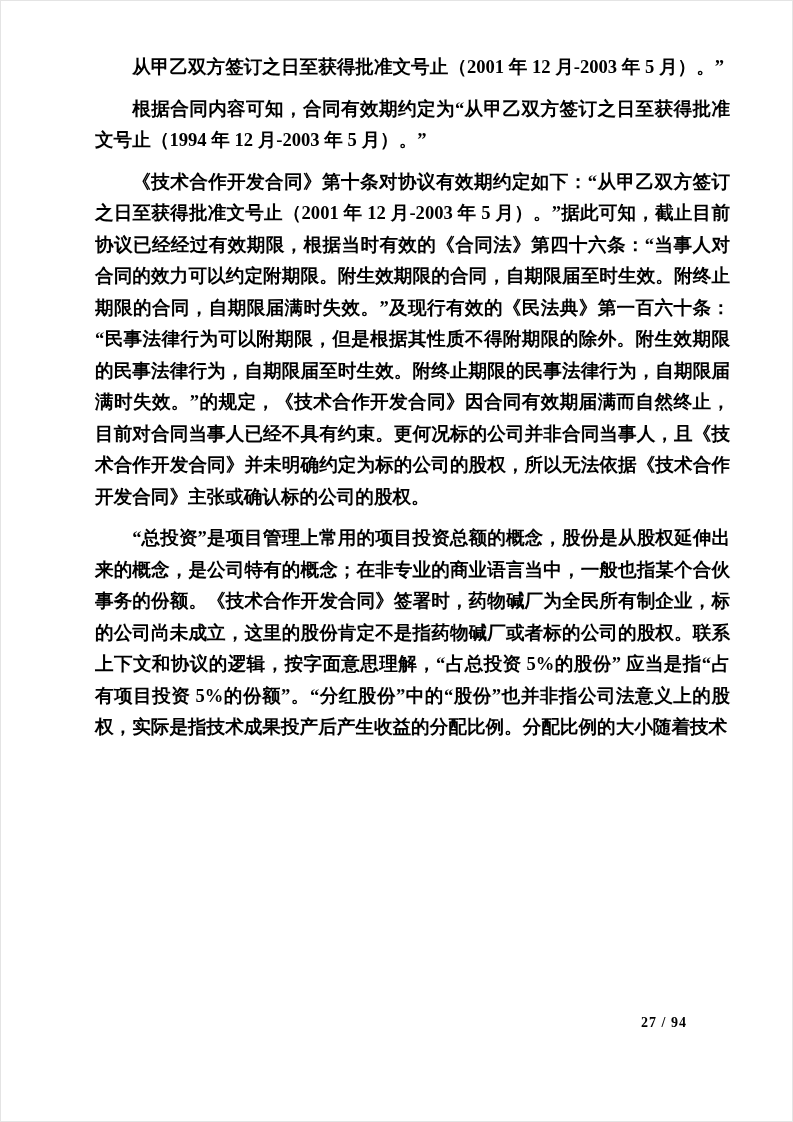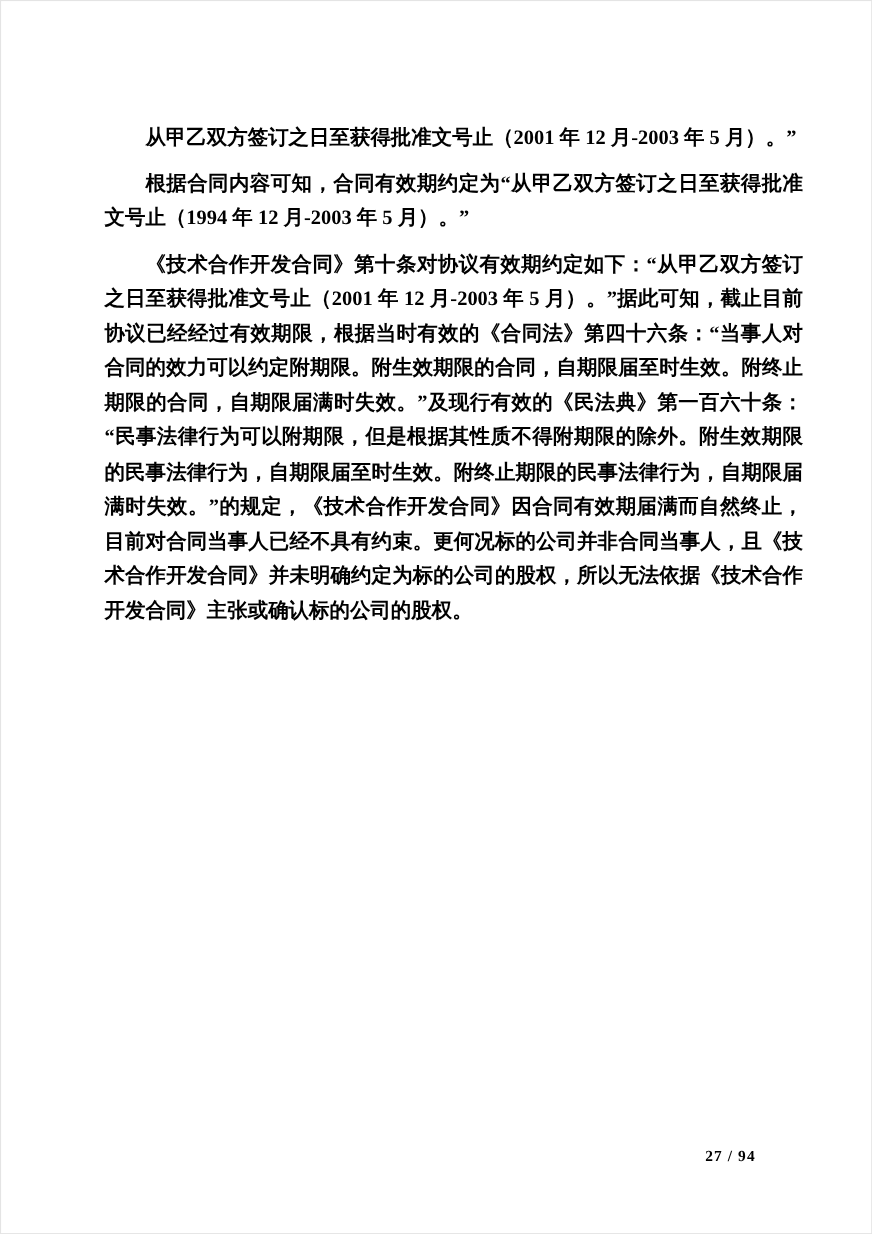--- a/index.html
+++ b/index.html
@@ -7,45 +7,46 @@
     padding: 0;
     background: #ffffff;
   }
   .page {
     position: relative;
     width: 793px;
     height: 1122px;
     box-sizing: border-box;
     background: #ffffff;
     border: 1px solid #e4e4e4;
-    padding: 109px 62px 0 94px;
+    padding: 50px 62px 0 94px;
     font-family: "Liberation Serif", serif;
     font-weight: bold;
     color: #000000;
     overflow: hidden;
   }
   .para {
     margin: 0 0 10px 0;
     font-size: 18.6px;
     line-height: 31.5px;
     text-align: justify;
     text-indent: 2em;
     word-break: break-all;
   }
   .page-number {
     position: absolute;
-    top: 1042px;
+    top: 1013px;
     right: 105px;
     font-size: 14px;
     line-height: 18px;
     font-weight: bold;
     letter-spacing: 1px;
   }
 </style>
 </head>
 <body>
 
 <div class="page">
   <p class="para">从甲乙双方签订之日至获得批准文号止（2001 年 12 月-2003 年 5 月）。”</p>
   <p class="para">根据合同内容可知，合同有效期约定为“从甲乙双方签订之日至获得批准文号止（1994 年 12 月-2003 年 5 月）。”</p>
   <p class="para">《技术合作开发合同》第十条对协议有效期约定如下：“从甲乙双方签订之日至获得批准文号止（2001 年 12 月-2003 年 5 月）。”据此可知，截止目前协议已经经过有效期限，根据当时有效的《合同法》第四十六条：“当事人对合同的效力可以约定附期限。附生效期限的合同，自期限届至时生效。附终止期限的合同，自期限届满时失效。”及现行有效的《民法典》第一百六十条：“民事法律行为可以附期限，但是根据其性质不得附期限的除外。附生效期限的民事法律行为，自期限届至时生效。附终止期限的民事法律行为，自期限届满时失效。”的规定，《技术合作开发合同》因合同有效期届满而自然终止，目前对合同当事人已经不具有约束。更何况标的公司并非合同当事人，且《技术合作开发合同》并未明确约定为标的公司的股权，所以无法依据《技术合作开发合同》主张或确认标的公司的股权。</p>
+  <p class="para">“总投资”是项目管理上常用的项目投资总额的概念，股份是从股权延伸出来的概念，是公司特有的概念；在非专业的商业语言当中，一般也指某个合伙事务的份额。《技术合作开发合同》签署时，药物碱厂为全民所有制企业，标的公司尚未成立，这里的股份肯定不是指药物碱厂或者标的公司的股权。联系上下文和协议的逻辑，按字面意思理解，“占总投资 5%的股份” 应当是指“占有项目投资 5%的份额”。“分红股份”中的“股份”也并非指公司法意义上的股权，实际是指技术成果投产后产生收益的分配比例。分配比例的大小随着技术</p>
   <div class="page-number">27 / 94</div>
 </div>
 
 </body></html>

